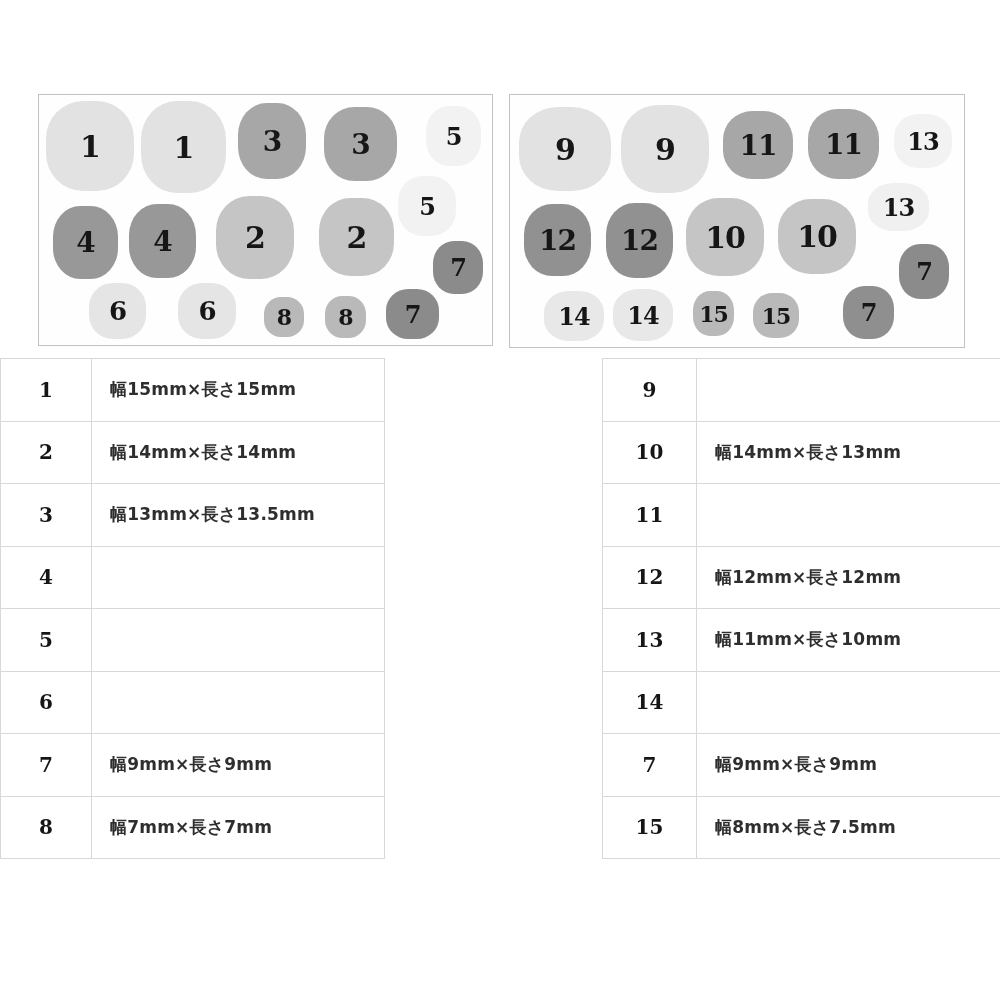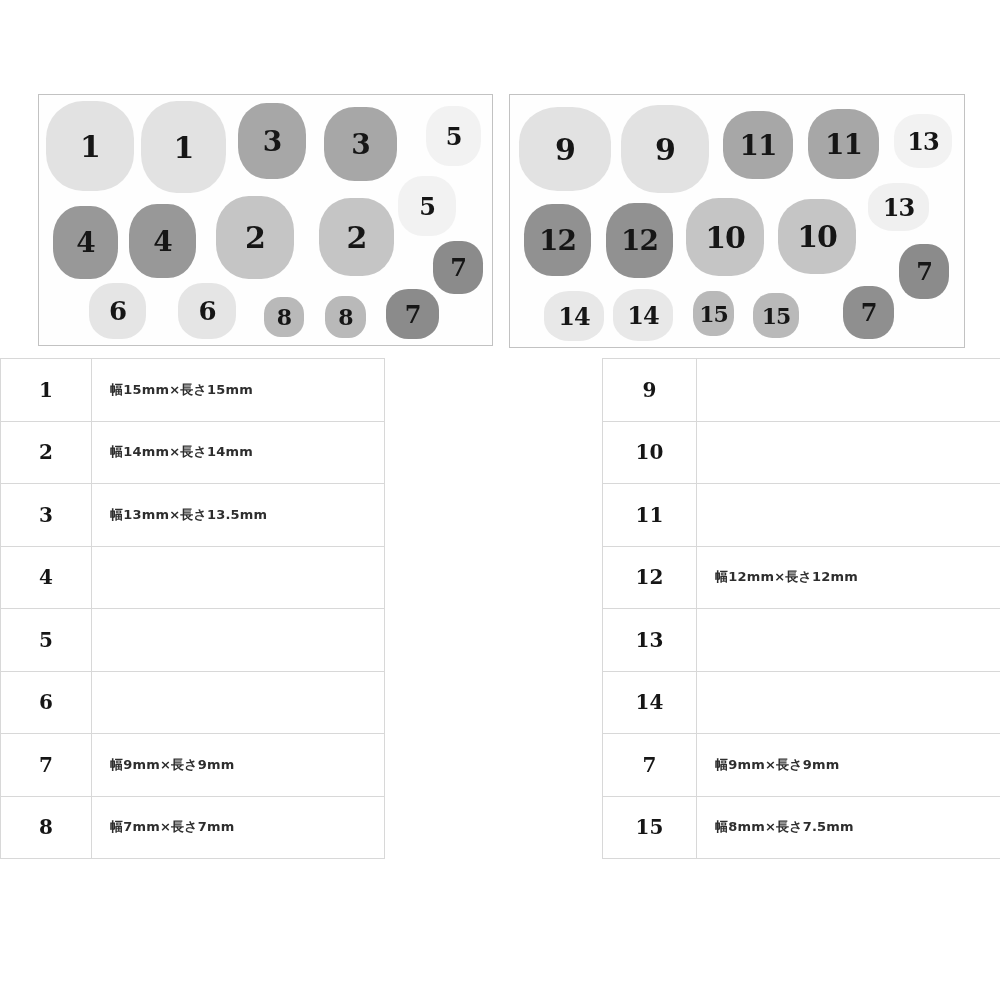--- a/index.html
+++ b/index.html
@@ -25,21 +25,21 @@
   }
   .trow:last-child{border-bottom:none;}
   .tno{
     display:flex;align-items:center;justify-content:center;
     border-right:1.5px solid #d8d8d8;
     font-family:"DejaVu Serif","Liberation Serif",serif;
     font-weight:800;font-size:20px;color:#161616;flex:0 0 auto;
   }
   .tval{
     display:flex;align-items:center;padding-left:18px;
-    font-size:13px;color:#2e2e2e;font-weight:600;letter-spacing:0.2px;
+    font-size:17px;color:#2e2e2e;font-weight:600;letter-spacing:0.2px;
   }
   .stable-left .tno{width:90px;}
   .stable-right .tno{width:93px;}
 </style>
 </head>
 <body>
 
 <div class="panel" style="left:38px;top:94px;width:453px;height:250px;">
     <div class="tip" style="left: 7px; top: 6px; width: 88px; height: 90px; background: rgb(226, 226, 226); font-size: 30px;">1</div>
     <div class="tip" style="left: 102px; top: 6px; width: 85px; height: 92px; background: rgb(226, 226, 226); font-size: 30px;">1</div>
@@ -109,30 +109,32 @@
       <div class="tval">幅7mm×長さ7mm</div>
     </div>
   </div>
 
 <div class="stable stable-right" style="left:602px;top:358px;width:398px;">
     <div class="trow">
       <div class="tno">9</div>
     </div>
     <div class="trow">
       <div class="tno">10</div>
+      <div class="tval">幅14mm×長さ13mm</div>
     </div>
     <div class="trow">
       <div class="tno">11</div>
     </div>
     <div class="trow">
       <div class="tno">12</div>
       <div class="tval">幅12mm×長さ12mm</div>
     </div>
     <div class="trow">
       <div class="tno">13</div>
+      <div class="tval">幅11mm×長さ10mm</div>
     </div>
     <div class="trow">
       <div class="tno">14</div>
     </div>
     <div class="trow">
       <div class="tno">7</div>
       <div class="tval">幅9mm×長さ9mm</div>
     </div>
     <div class="trow">
       <div class="tno">15</div>

